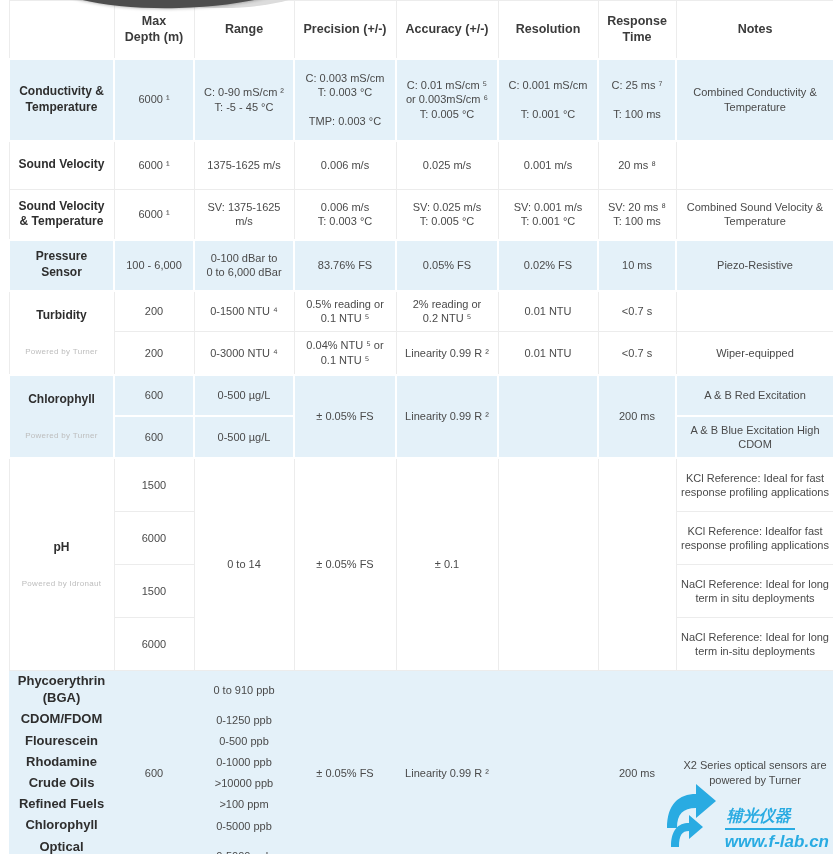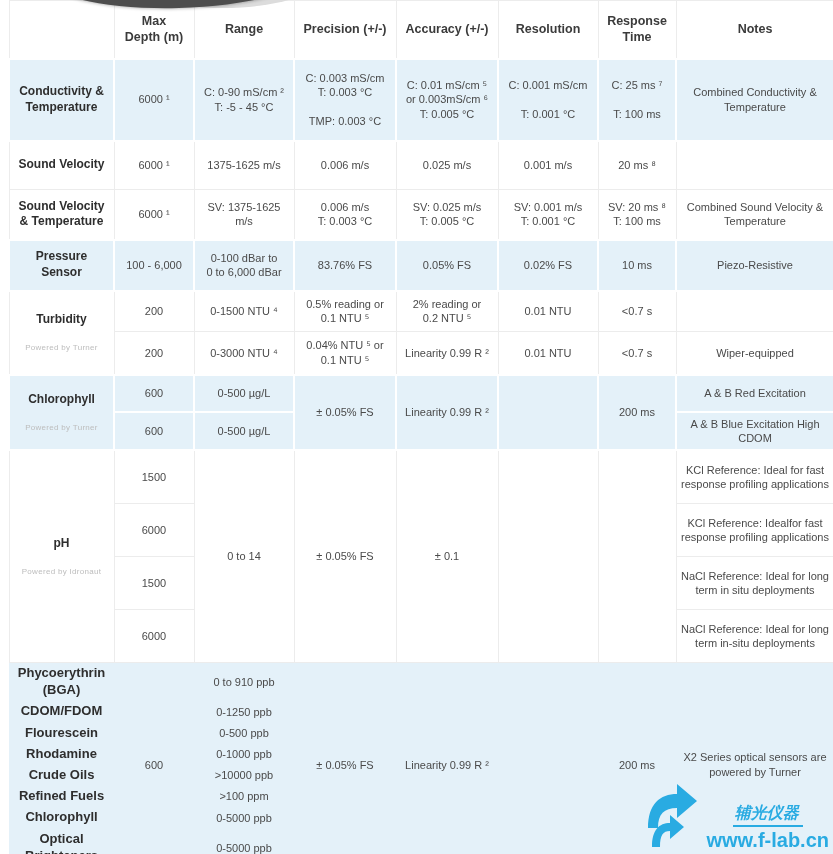--- a/index.html
+++ b/index.html
@@ -36,36 +36,36 @@
     background:#ffffff;color:#3b3b3b;
     font-size:12.5px;font-weight:bold;
   }
   tr.blue td{background:#e4f1f9;border:2px solid #ffffff;}
   tr.opt td{background:#e4f1f9;border:none;}
   td.name, .sensor-name{
     font-weight:bold;color:#2e2e2e;font-size:12px;
   }
   .pb{
     font-weight:normal;font-size:8px;color:#bdbdbd;
-    letter-spacing:.3px;margin-top:1px;
+    letter-spacing:.3px;margin-top:9px;
   }
   tr.opt td.name{font-size:13px;}
   
   .watermark{
     position:absolute;right:4px;bottom:2px;z-index:5;
     display:flex;align-items:flex-end;
     color:#29abe2;
   }
-  .wm-text{display:flex;flex-direction:column;align-items:center;margin-left:8px;}
+  .wm-text{display:flex;flex-direction:column;align-items:flex-start;margin-left:8px;}
   .wm-cn{
     font-size:16px;font-weight:bold;font-style:italic;
     border-bottom:2px solid #29abe2;padding:0 4px 1px 2px;
   }
   .wm-url{
-    font-size:20px;font-weight:bold;
+    font-size:17px;font-weight:bold;font-style:italic;
     margin-top:2px;
   }
 </style>
 </head>
 <body>
 
 <div class="top-ellipse-light"></div>
 <div class="top-ellipse-dark"></div>
 
 <table>

